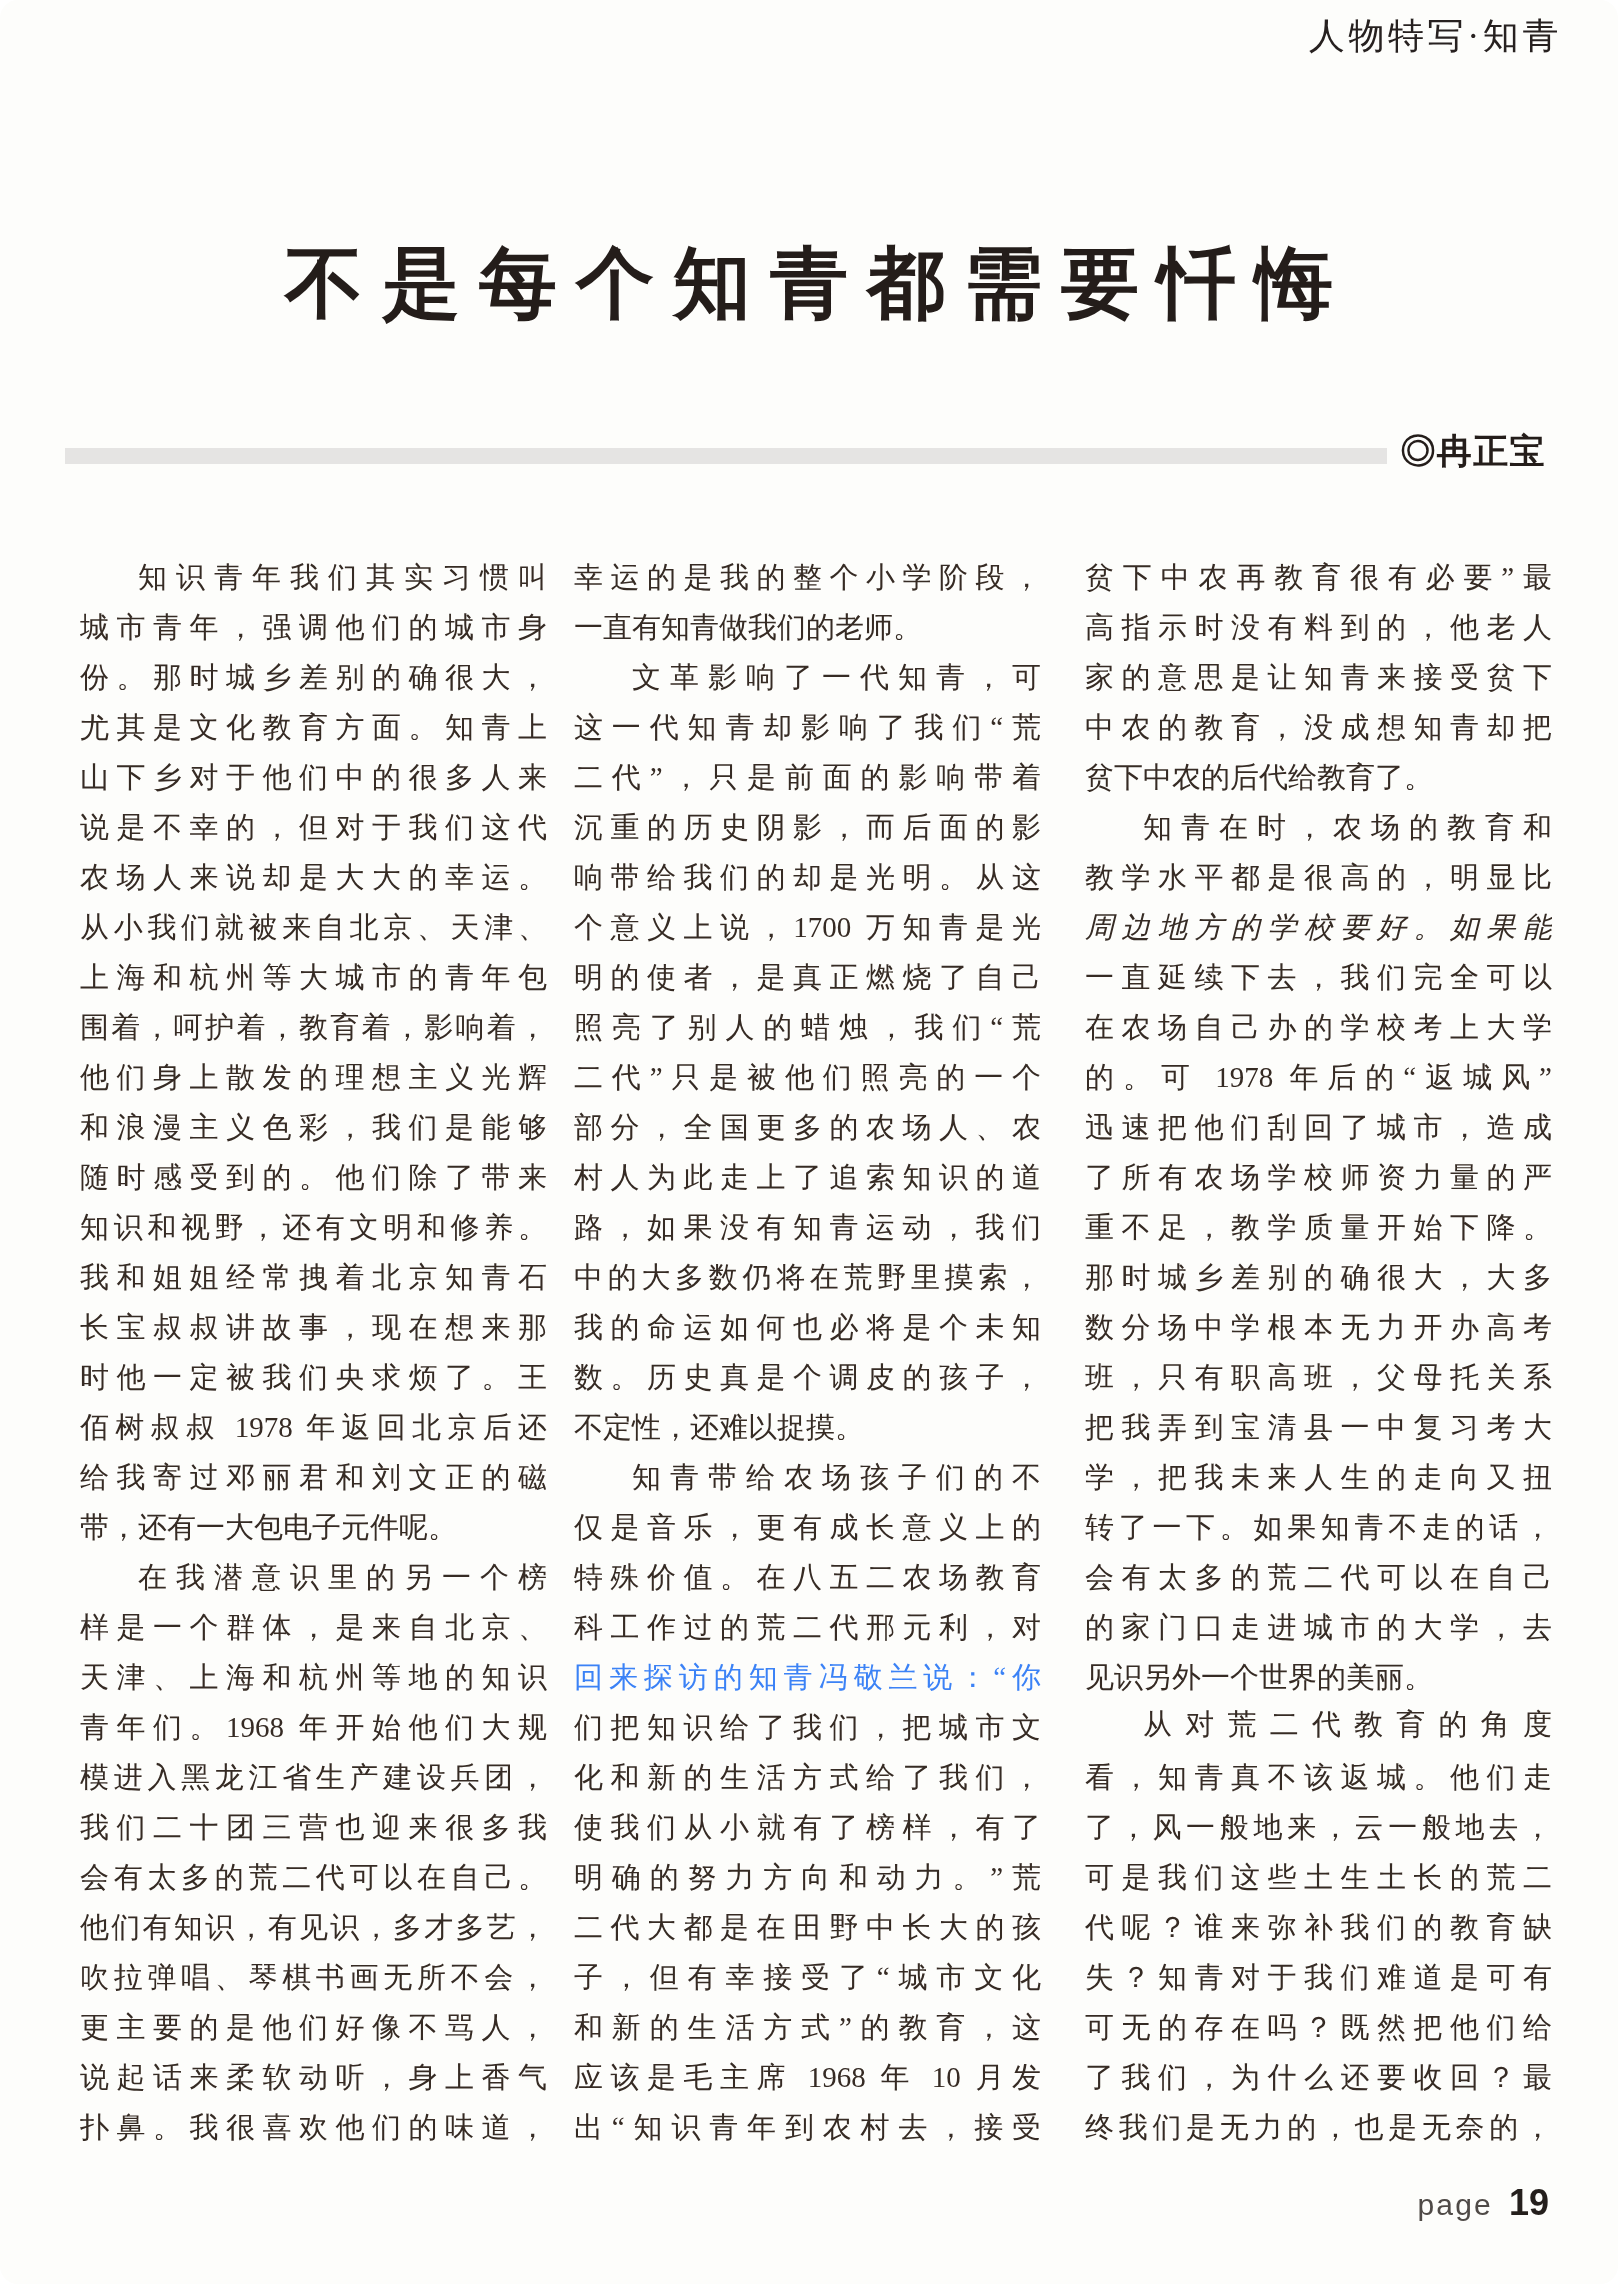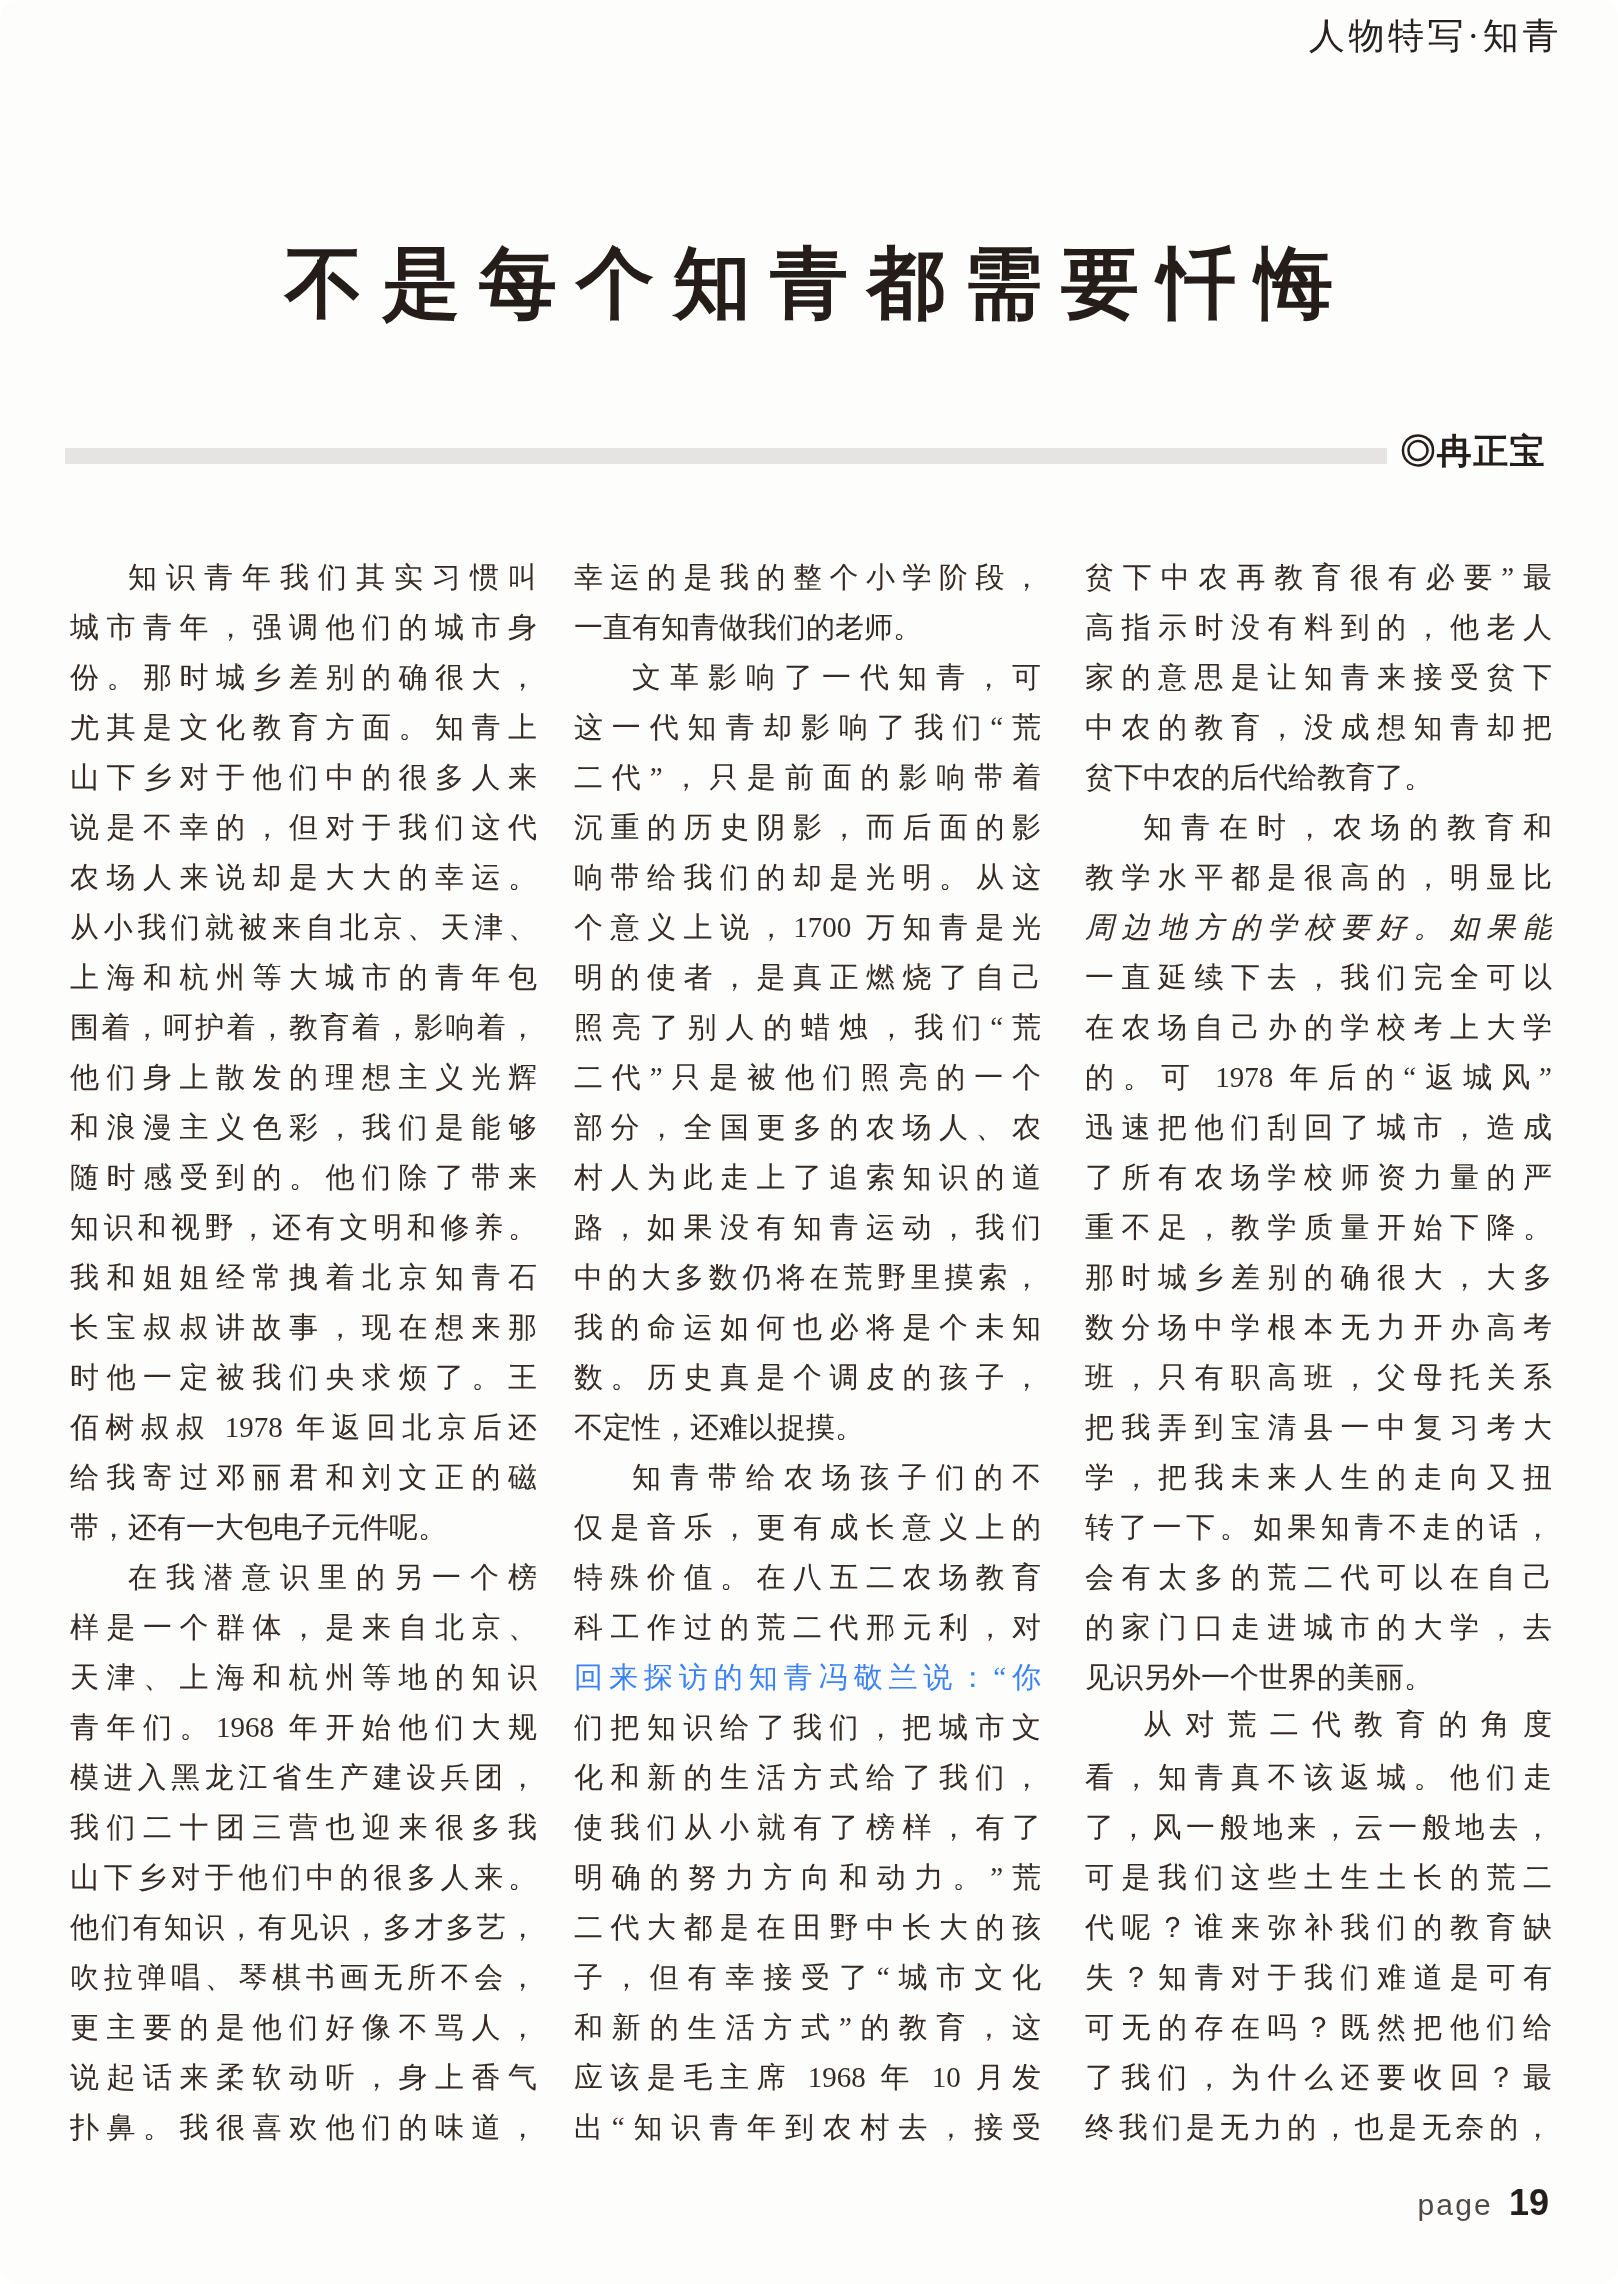--- a/index.html
+++ b/index.html
@@ -51,21 +51,21 @@
     font-weight: 600;
     letter-spacing: 1.4px;
     color: #241d1a;
     font-family: "Liberation Sans", sans-serif;
   }
   .column {
     position: absolute;
     top: 552px;
     width: 467px;
   }
-  .col-1 { left: 70px; }
+  .col-1 { left: 80px; }
   .col-2 { left: 574px; }
   .col-3 { left: 1085px; }
   .line {
     height: 50px;
     line-height: 50px;
     font-size: 29px;
     color: #362b24;
     text-align: justify;
     text-align-last: justify;
     text-justify: inter-character;
@@ -128,21 +128,21 @@
       <div class="line" style="color: rgb(54, 43, 36);">时他一定被我们央求烦了。王</div>
       <div class="line" style="color: rgb(54, 43, 36);">佰树叔叔 1978 年返回北京后还</div>
       <div class="line" style="color: rgb(54, 43, 36);">给我寄过邓丽君和刘文正的磁</div>
       <div class="line para-end" style="color: rgb(54, 43, 36);">带，还有一大包电子元件呢。</div>
       <div class="line indent" style="color: rgb(54, 43, 36);">在我潜意识里的另一个榜</div>
       <div class="line" style="color: rgb(54, 43, 36);">样是一个群体，是来自北京、</div>
       <div class="line" style="color: rgb(54, 43, 36);">天津、上海和杭州等地的知识</div>
       <div class="line" style="color: rgb(54, 43, 36);">青年们。1968 年开始他们大规</div>
       <div class="line" style="color: rgb(54, 43, 36);">模进入黑龙江省生产建设兵团，</div>
       <div class="line" style="color: rgb(54, 43, 36);">我们二十团三营也迎来很多我</div>
-      <div class="line" style="color: rgb(54, 43, 36);">山下乡对于他们中的很多人来。</div>
+      <div class="line" style="color: rgb(54, 43, 36);">会有太多的荒二代可以在自己。</div>
       <div class="line" style="color: rgb(54, 43, 36);">他们有知识，有见识，多才多艺，</div>
       <div class="line" style="color: rgb(54, 43, 36);">吹拉弹唱、琴棋书画无所不会，</div>
       <div class="line" style="color: rgb(54, 43, 36);">更主要的是他们好像不骂人，</div>
       <div class="line" style="color: rgb(54, 43, 36);">说起话来柔软动听，身上香气</div>
       <div class="line" style="color: rgb(54, 43, 36);">扑鼻。我很喜欢他们的味道，</div>
     </div>
   <div class="column col-2">
       <div class="line" style="color: rgb(54, 43, 36);">幸运的是我的整个小学阶段，</div>
       <div class="line para-end" style="color: rgb(54, 43, 36);">一直有知青做我们的老师。</div>
       <div class="line indent" style="color: rgb(54, 43, 36);">文革影响了一代知青，可</div>

